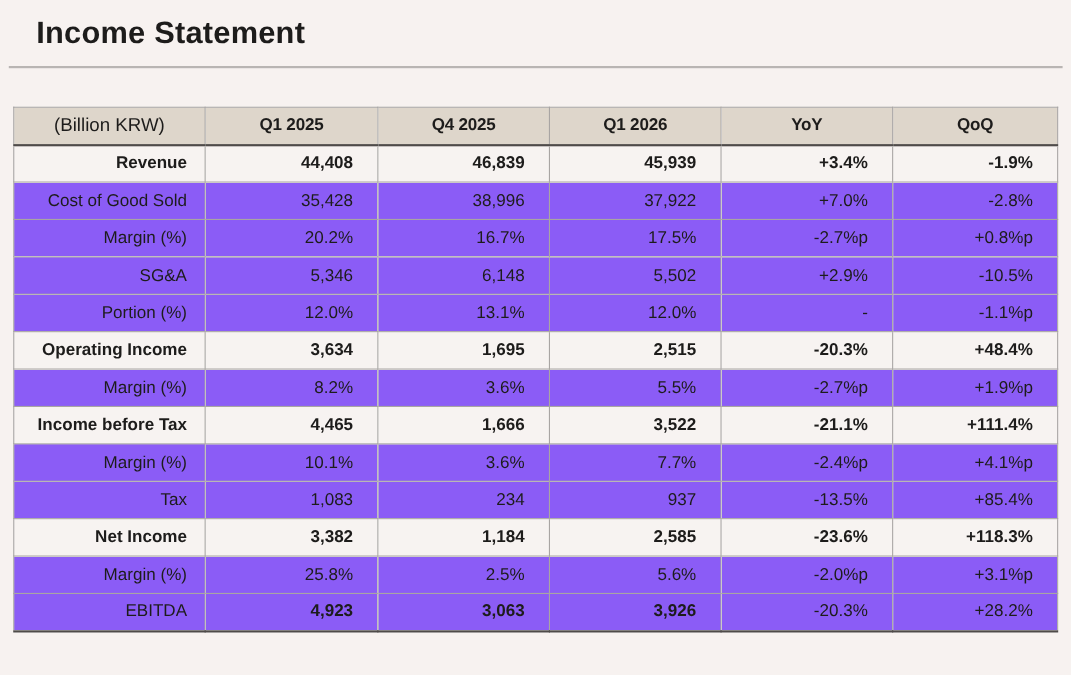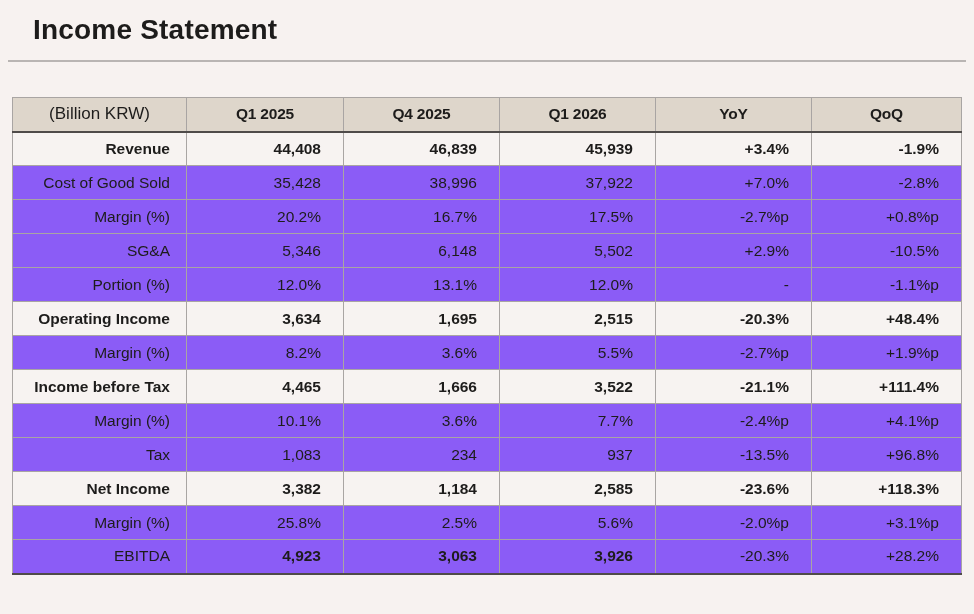--- a/index.html
+++ b/index.html
@@ -174,21 +174,21 @@
         <td>7.7%</td>
         <td>-2.4%p</td>
         <td>+4.1%p</td>
       </tr>
       <tr class="row-plain">
         <th>Tax</th>
         <td>1,083</td>
         <td>234</td>
         <td>937</td>
         <td>-13.5%</td>
-        <td>+96.8%</td>
+        <td>+85.4%</td>
       </tr>
       <tr class="row-total">
         <th>Net Income</th>
         <td>3,382</td>
         <td>1,184</td>
         <td>2,585</td>
         <td>-23.6%</td>
         <td>+118.3%</td>
       </tr>
       <tr class="row-plain">

